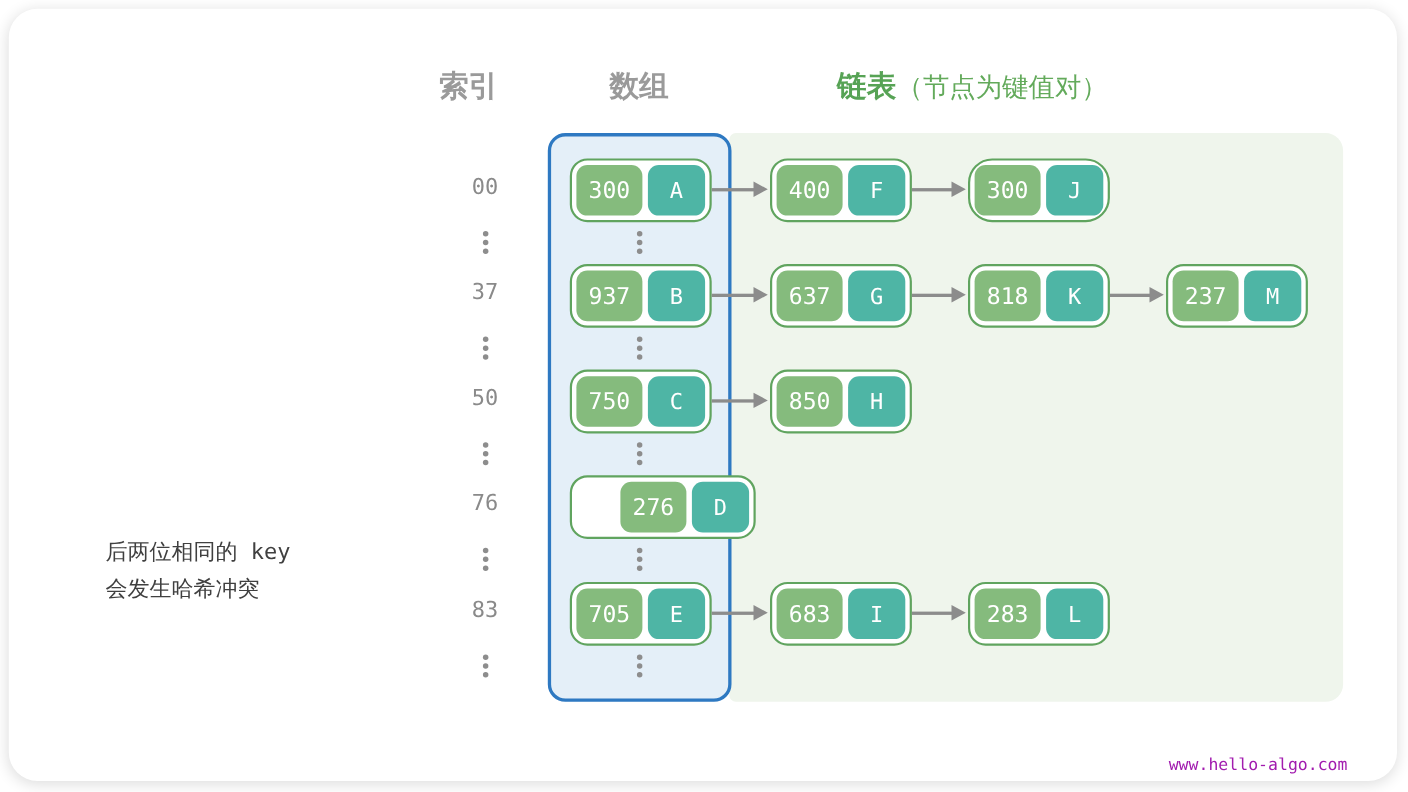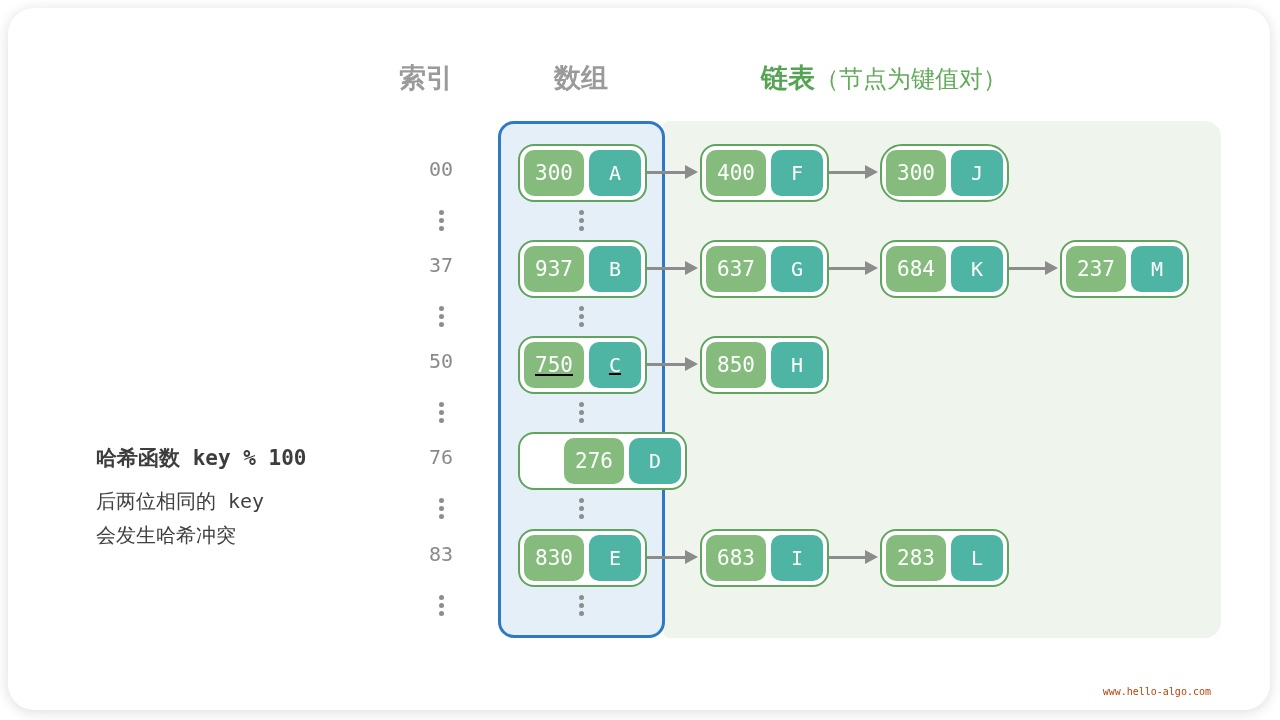--- a/index.html
+++ b/index.html
@@ -58,38 +58,37 @@
   .cell-val{flex:1;background:#4eb5a5;font-size:20px;}
   .arrow-line{position:absolute;height:3px;background:#8c8c8c;}
   .arrow-head{
     position:absolute;width:0;height:0;
     border-top:7px solid transparent;border-bottom:7px solid transparent;
     border-left:13px solid #8c8c8c;
   }
   .dots{position:absolute;display:flex;flex-direction:column;gap:3px;align-items:center;width:10px;}
   .dots span{width:5px;height:5px;border-radius:50%;background:#8d8d8d;display:block;}
   #watermark{
-    position:absolute;right:59px;top:678px;font-size:10px;color:#c2410c;
+    position:absolute;right:45px;top:678px;font-size:15px;color:#a21caf;
     font-family:"DejaVu Sans Mono","Liberation Mono",monospace;
   }
 </style>
 </head>
 <body>
 
 <div id="stage">
   <div id="card">
 
     <div class="hdr hdr-idx">索引</div>
     <div class="hdr hdr-arr">数组</div>
     <div class="hdr hdr-list">
       <span>链表</span><span class="paren">（节点为键值对）</span>
     </div>
 
 
-    <div class="hash-title">哈希函数 key % 100</div>
     <div class="hash-body">
       <div>后两位相同的 key</div>
       <div>会发生哈希冲突</div>
     </div>
 
     <div id="list-region"></div>
     <div id="array-region"></div>
     <div id="diagram">
         <div class="idx-label" style="left: 403px; top: 149px;">00</div>
         <div class="node" style="left: 510px; top: 136px;">
@@ -123,21 +122,21 @@
           <div class="cell cell-key">937</div>
           <div class="cell cell-val">B</div>
         </div>
         <div class="node" style="left: 692px; top: 232px;">
           <div class="cell cell-key">637</div>
           <div class="cell cell-val">G</div>
         </div>
         <div class="arrow-line" style="left: 639px; top: 258.5px; width: 40px;"></div>
         <div class="arrow-head" style="left: 677px; top: 253px;"></div>
         <div class="node" style="left: 872px; top: 232px;">
-          <div class="cell cell-key">684</div>
+          <div class="cell cell-key">818</div>
           <div class="cell cell-val">K</div>
         </div>
         <div class="arrow-line" style="left: 821px; top: 258.5px; width: 38px;"></div>
         <div class="arrow-head" style="left: 857px; top: 253px;"></div>
         <div class="node" style="left: 1052px; top: 232px;">
           <div class="cell cell-key">237</div>
           <div class="cell cell-val">M</div>
         </div>
         <div class="arrow-line" style="left: 1001px; top: 258.5px; width: 38px;"></div>
         <div class="arrow-head" style="left: 1037px; top: 253px;"></div>
@@ -145,21 +144,21 @@
           <span></span>
           <span></span>
           <span></span>
         </div>
         <div class="dots" style="left: 568px; top: 298px;">
           <span></span>
           <span></span>
           <span></span>
         </div>
         <div class="idx-label" style="left: 403px; top: 341px;">50</div>
-        <div class="node" style="left: 510px; top: 328px; text-decoration: underline;">
+        <div class="node" style="left: 510px; top: 328px;">
           <div class="cell cell-key">750</div>
           <div class="cell cell-val">C</div>
         </div>
         <div class="node" style="left: 692px; top: 328px;">
           <div class="cell cell-key">850</div>
           <div class="cell cell-val">H</div>
         </div>
         <div class="arrow-line" style="left: 639px; top: 354.5px; width: 40px;"></div>
         <div class="arrow-head" style="left: 677px; top: 349px;"></div>
         <div class="dots" style="left: 428px; top: 394px;">
@@ -182,21 +181,21 @@
           <span></span>
           <span></span>
         </div>
         <div class="dots" style="left: 568px; top: 490px;">
           <span></span>
           <span></span>
           <span></span>
         </div>
         <div class="idx-label" style="left: 403px; top: 534px;">83</div>
         <div class="node" style="left: 510px; top: 521px;">
-          <div class="cell cell-key">830</div>
+          <div class="cell cell-key">705</div>
           <div class="cell cell-val">E</div>
         </div>
         <div class="node" style="left: 692px; top: 521px;">
           <div class="cell cell-key">683</div>
           <div class="cell cell-val">I</div>
         </div>
         <div class="arrow-line" style="left: 639px; top: 547.5px; width: 40px;"></div>
         <div class="arrow-head" style="left: 677px; top: 542px;"></div>
         <div class="node" style="left: 872px; top: 521px;">
           <div class="cell cell-key">283</div>

